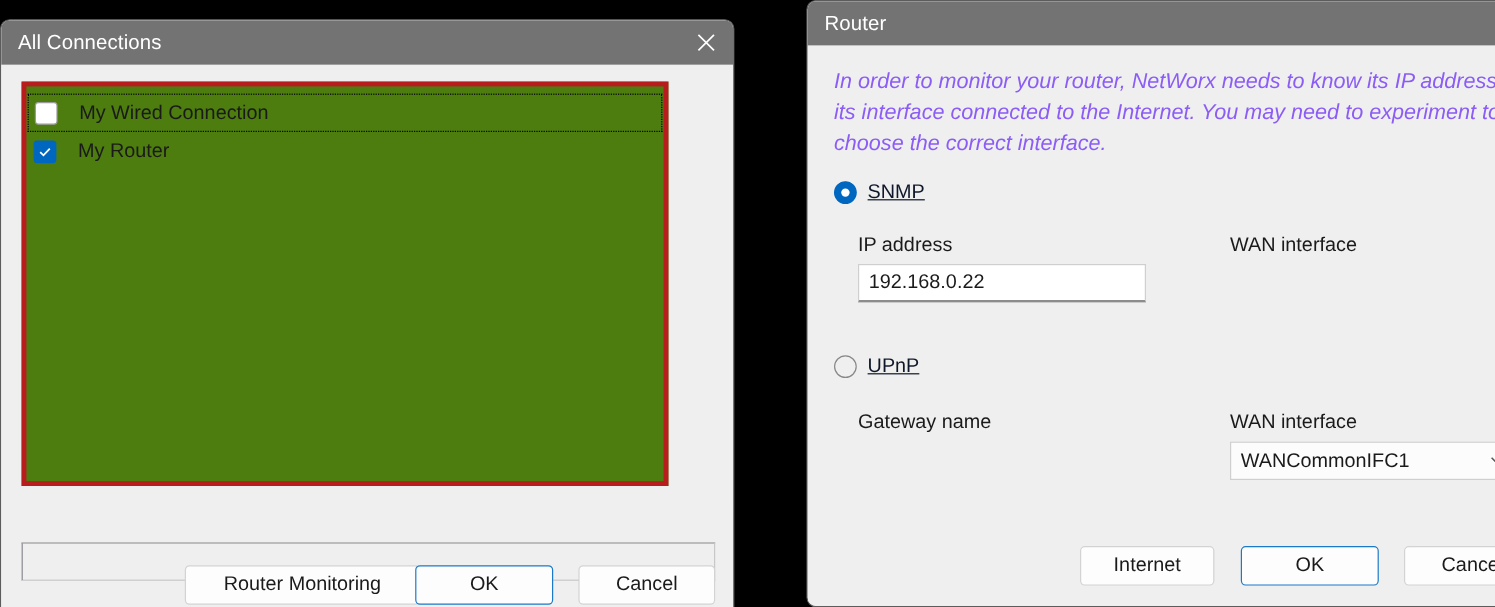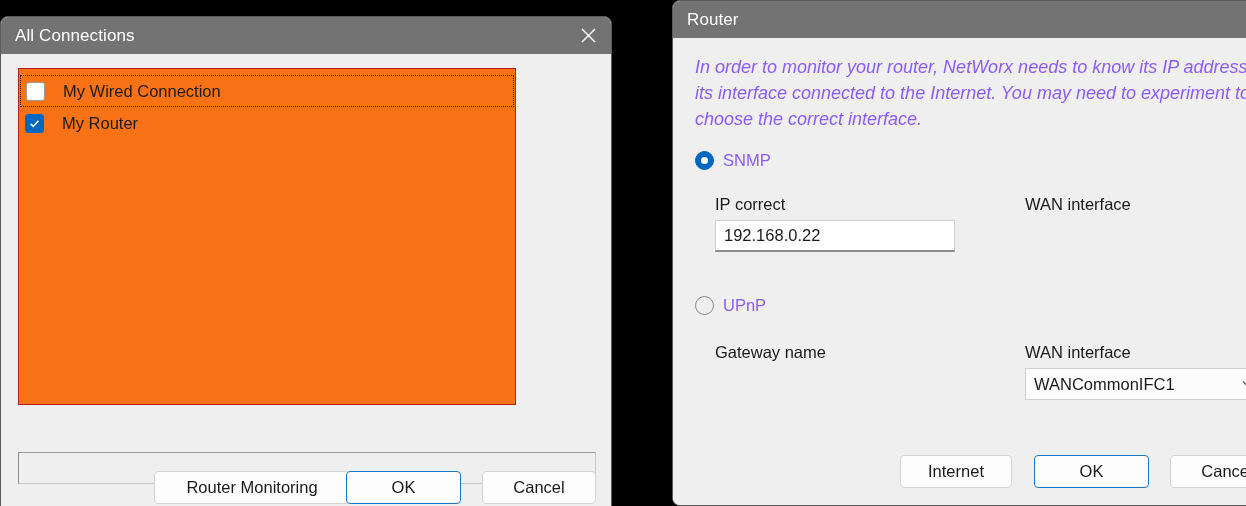--- a/index.html
+++ b/index.html
@@ -60,24 +60,24 @@
     height: calc(100% - 37px);
   }
 
   
   #dlg-connections { left: 0px; top: 16px; width: 612px; height: 506px; }
 
   .listbox {
     position: absolute;
     left: 17px;
     top: 14px;
-    width: 498px;
+    width: 539px;
     height: 337px;
-    background: #f97316;
-    border: 1px solid #b91c1c;
+    background: #4d7c0f;
+    border: 4px solid #b91c1c;
     box-sizing: border-box;
     overflow: hidden;
   }
   .list-row {
     display: flex;
     align-items: center;
     height: 32px;
     padding-left: 6px;
     box-sizing: border-box;
   }
@@ -159,23 +159,24 @@
     border: 1px solid #0067c0;
   }
   .radio .dot {
     width: 7px; height: 7px;
     border-radius: 50%;
     background: #ffffff;
     box-shadow: 0 0 0 2.5px #0067c0;
   }
   .radio-label {
     font-size: 16.5px;
-    color: #8b5cf6;
+    color: #0f172a;
     margin-left: 9px;
     white-space: nowrap;
+    text-decoration: underline;
   }
 
   .field-label {
     position: absolute;
     font-size: 16.5px;
     color: #1a1a1a;
     white-space: nowrap;
   }
 
   .textbox {
@@ -298,21 +299,21 @@
 
       <div class="descr">In order to monitor your router, NetWorx needs to know its IP address and its interface connected to the Internet. You may need to experiment to choose the correct interface.</div>
 
       <div class="radio-row" style="left:22px; top:113px;">
         <span class="radio selected">
           <span class="dot"></span>
         </span>
         <span class="radio-label">SNMP</span>
       </div>
 
-      <div class="field-label" style="left:42px; top:157px;">IP correct</div>
+      <div class="field-label" style="left:42px; top:157px;">IP address</div>
 
       <div class="textbox" style="left:42px; top:182px; width:240px;">192.168.0.22</div>
 
       <div class="field-label" style="left:352px; top:157px;">WAN interface</div>
 
 
       <div class="radio-row" style="left:22px; top:258px;">
         <span class="radio"></span>
         <span class="radio-label">UPnP</span>
       </div>

